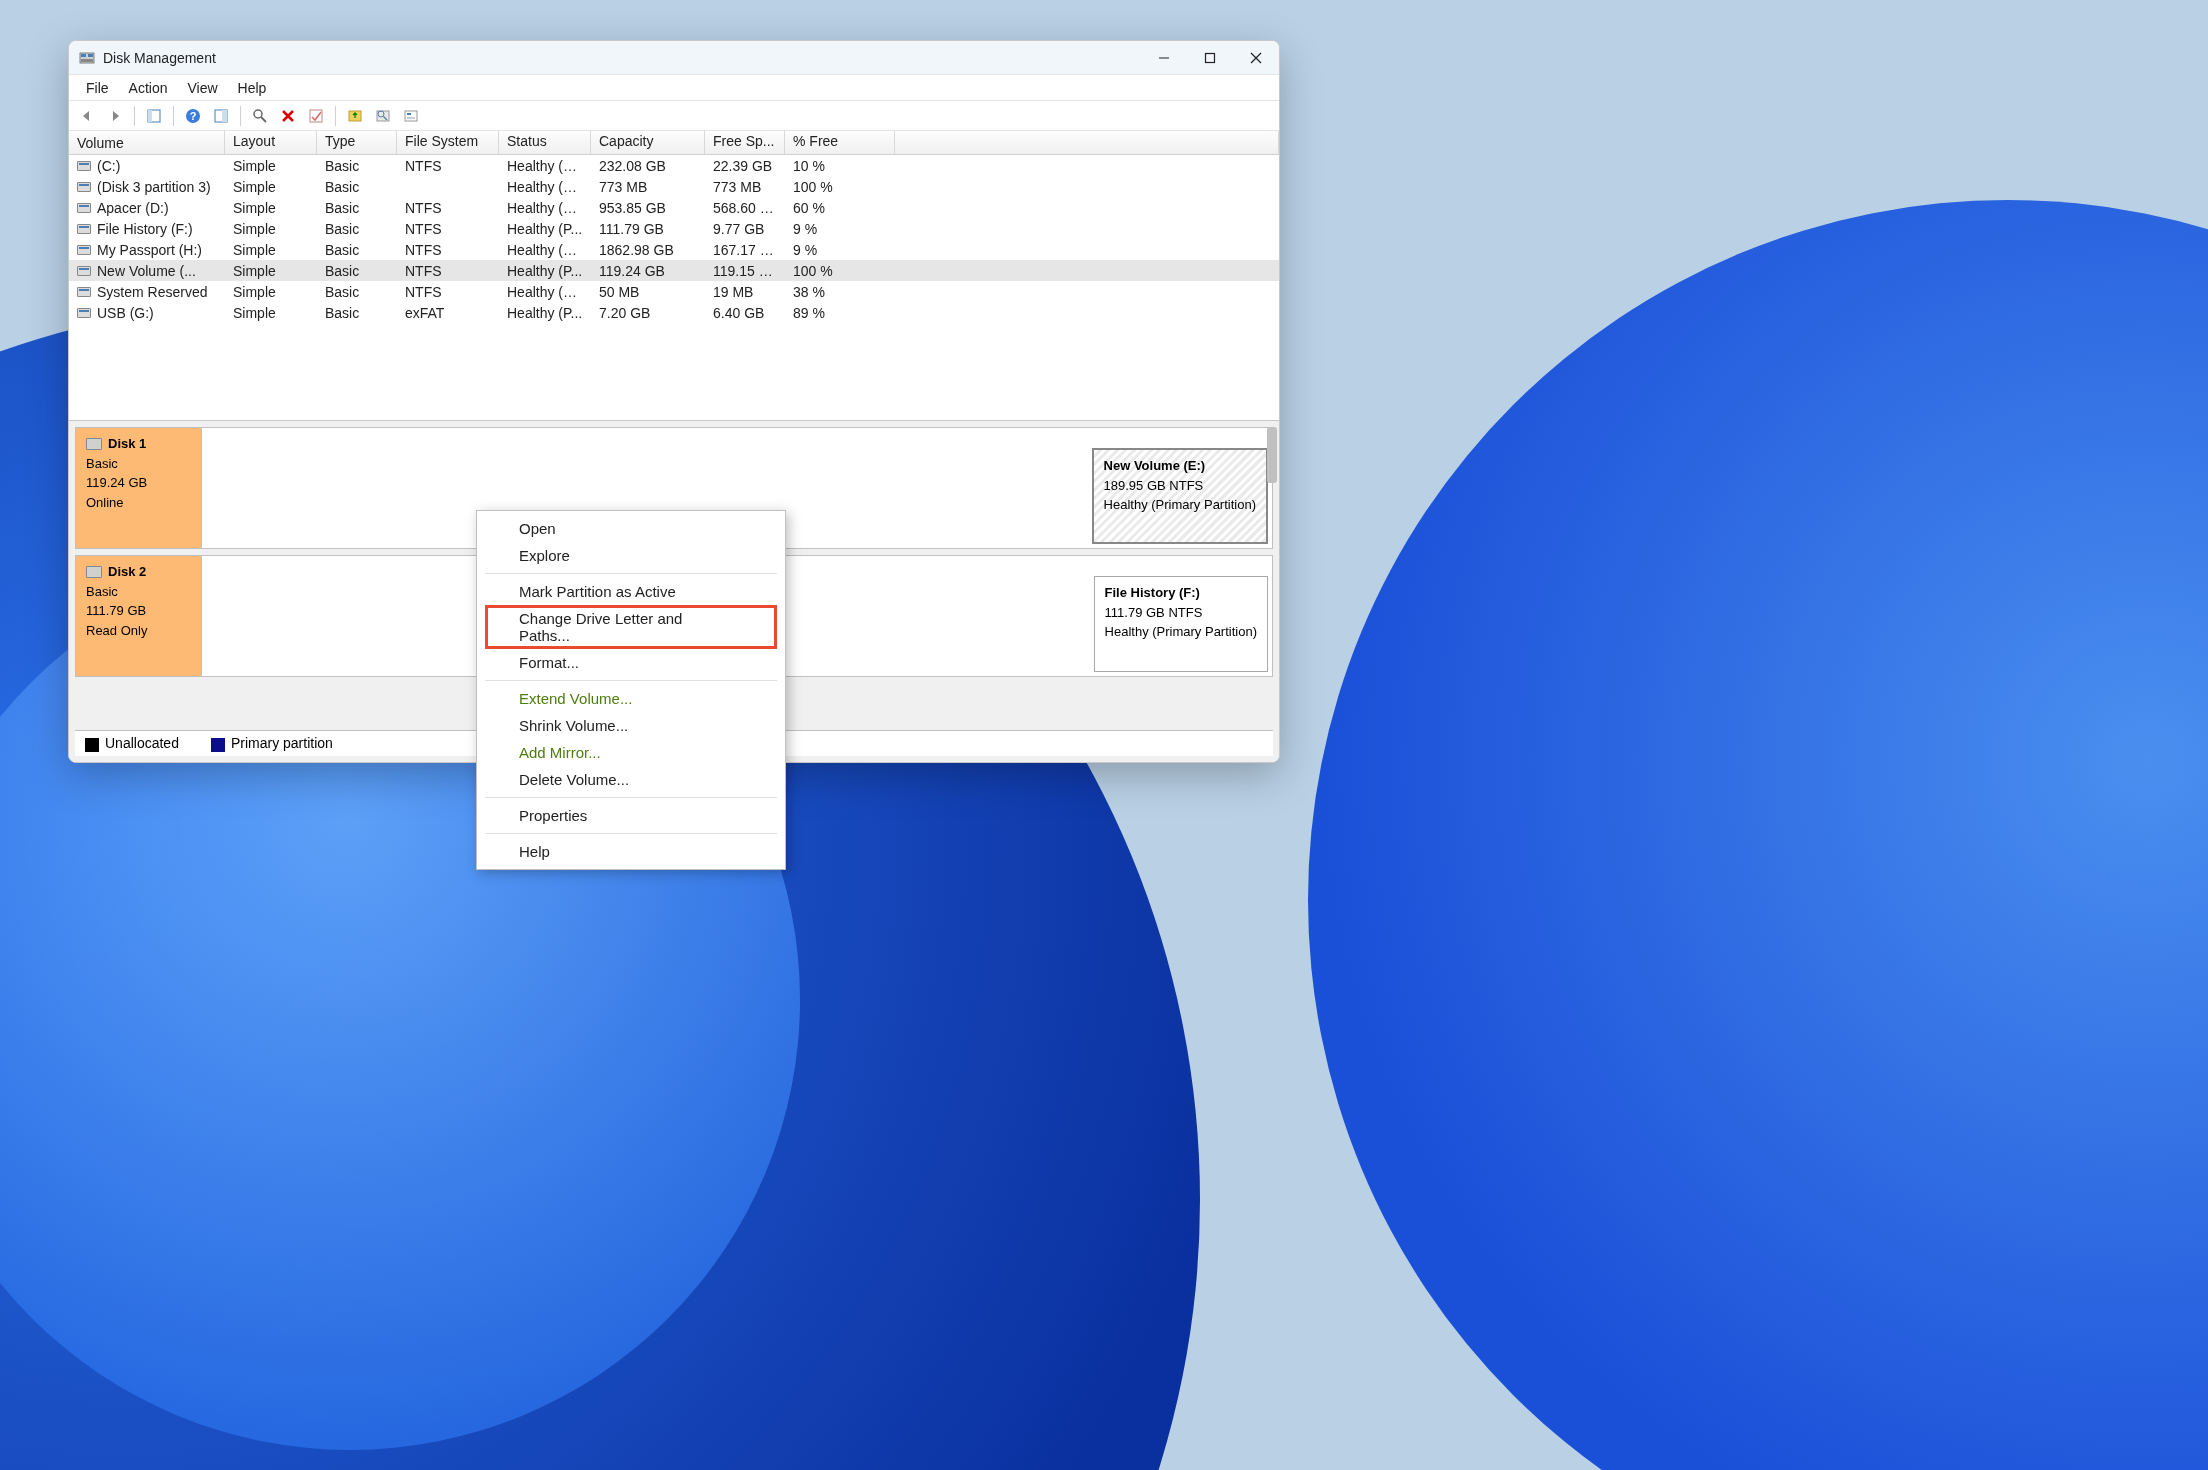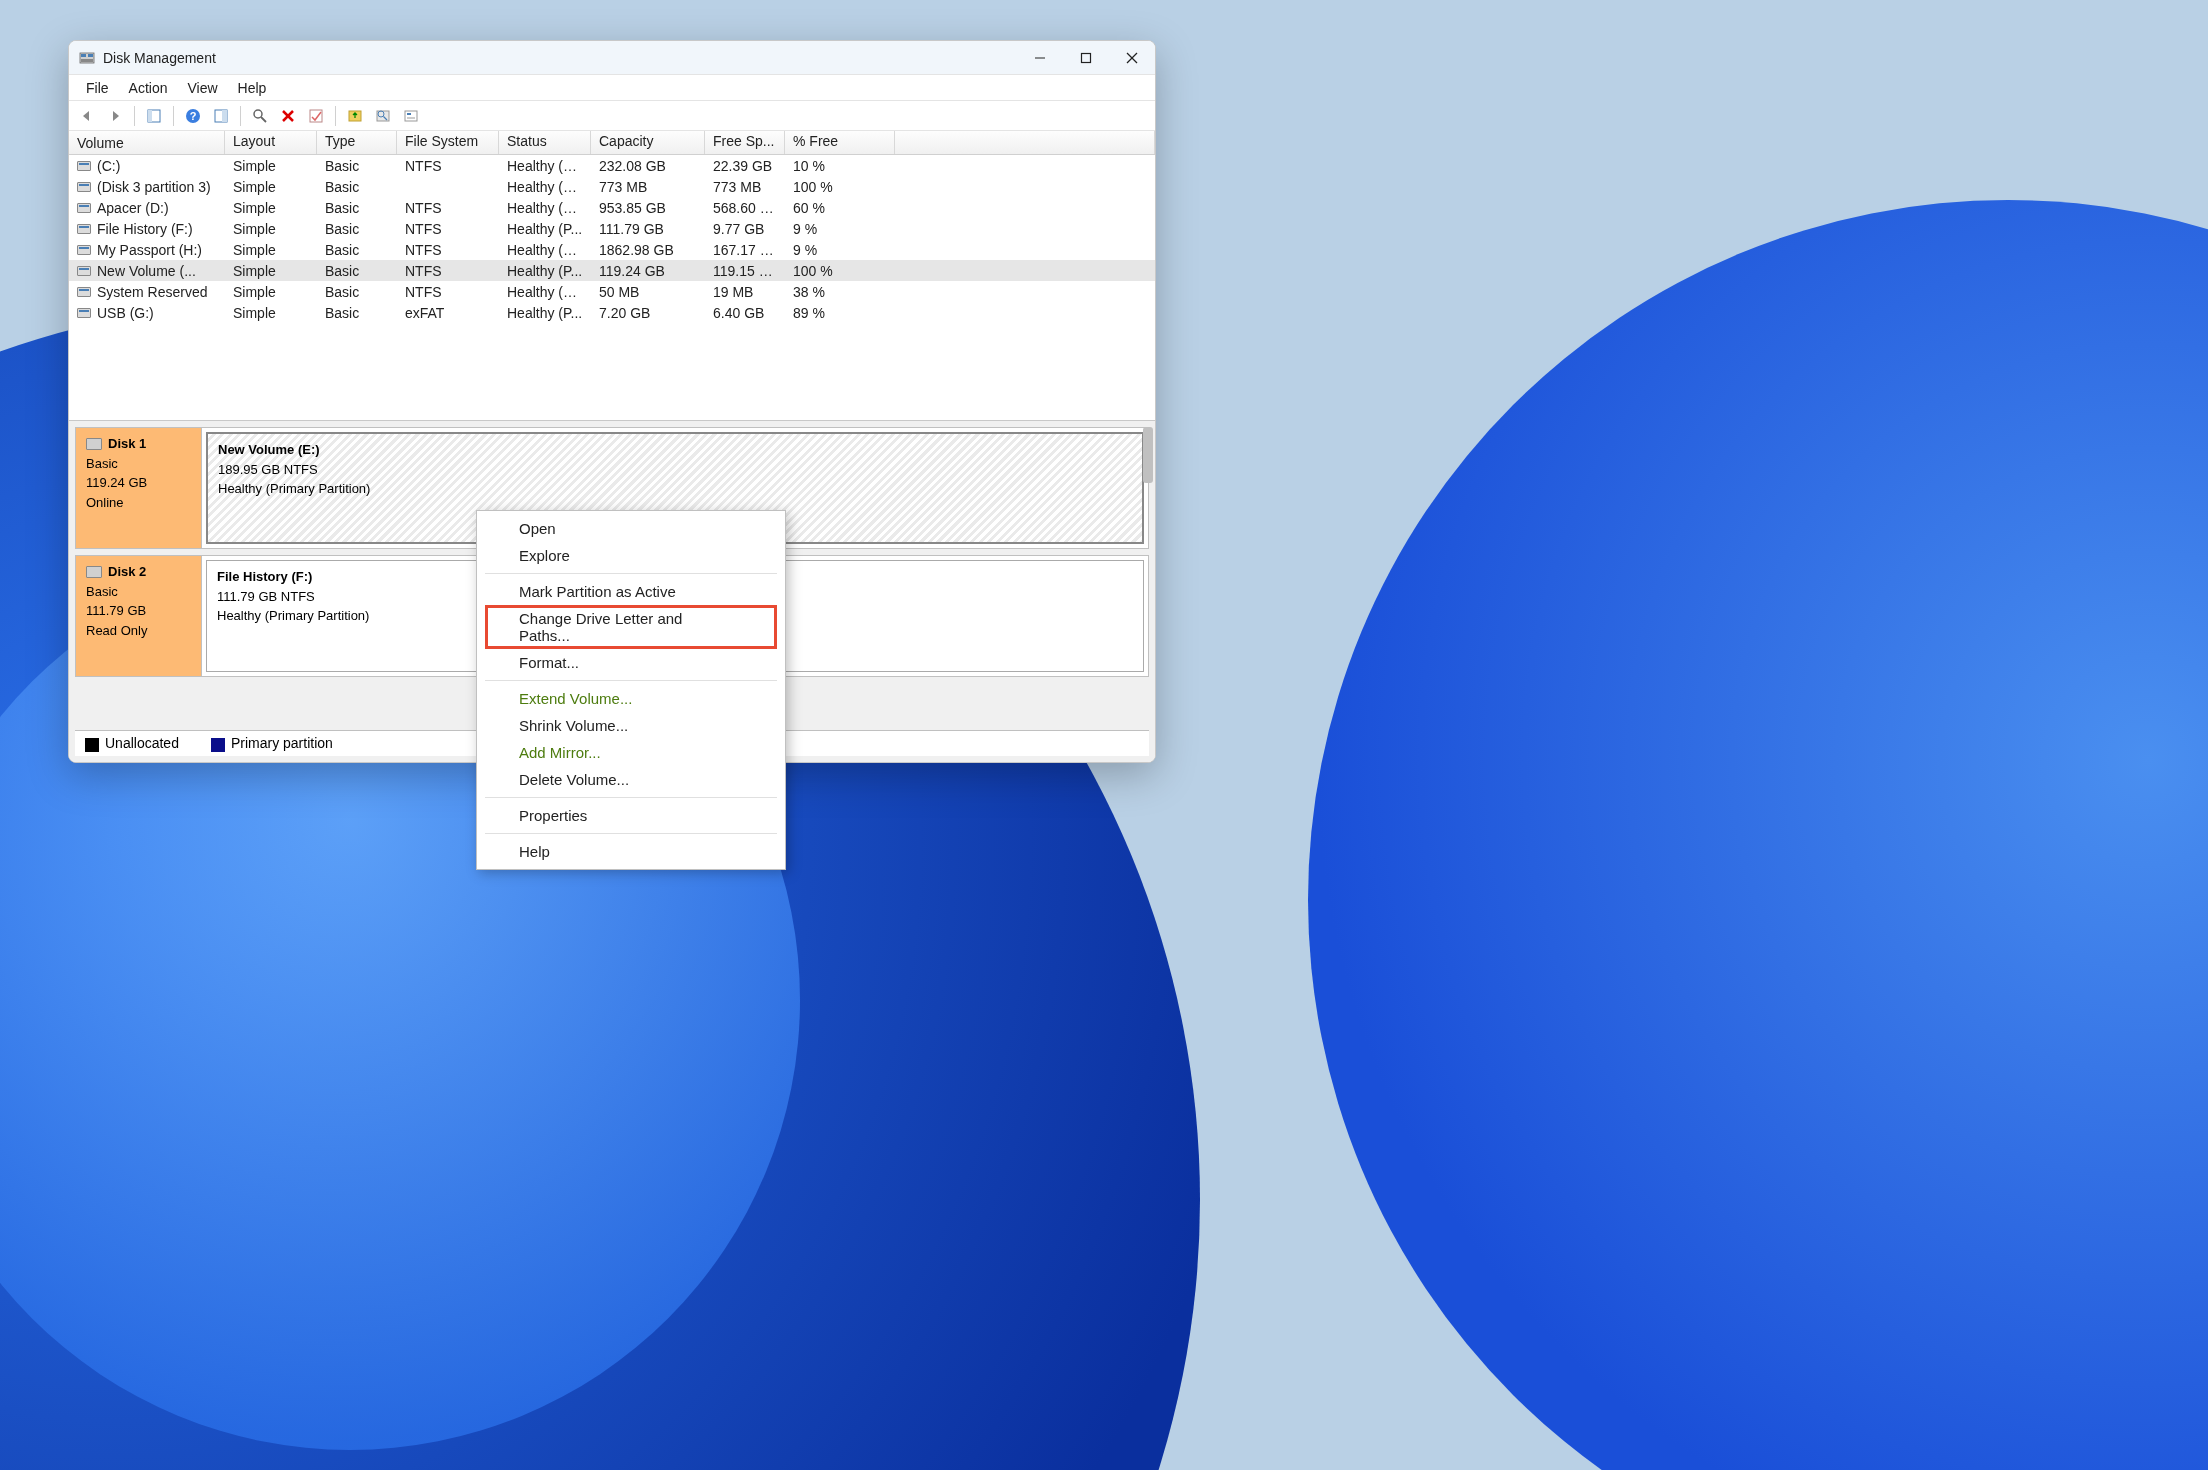--- a/index.html
+++ b/index.html
@@ -22,21 +22,21 @@
     border-radius: 50%;
     background: radial-gradient(circle at 30% 30%, rgba(255,255,255,0.4), rgba(10,47,158,0.1));
   }
   .wallpaper .a1 { width: 1800px; height: 1800px; left: -600px; top: 300px; background: radial-gradient(circle at 40% 30%, #2a6fe8 0%, #0a2f9e 70%); }
   .wallpaper .a2 { width: 1400px; height: 1400px; right: -500px; top: 200px; background: radial-gradient(circle at 60% 40%, #4a8ff0 0%, #1a4fd8 70%); }
   .wallpaper .a3 { width: 900px;  height: 900px;  left: -100px; top: 550px; background: radial-gradient(circle at 50% 30%, #6aafff 0%, #2a6fe8 80%); opacity: 0.8; }
 
   .window {
     position: absolute;
     left: 68px; top: 40px;
-    width: 1088px; height: 723px;
+    width: 1212px; height: 723px;
     background: #ffffff;
     border: 1px solid #c8c8c8;
     border-radius: 8px;
     box-shadow: 0 12px 40px rgba(0,0,0,0.25);
     display: flex; flex-direction: column;
     overflow: hidden;
     z-index: 5;
   }
 
   
@@ -167,21 +167,21 @@
   .disk-label {
     width: 126px;
     background: #fdba74;
     border-right: 1px solid #c0c0c0;
     padding: 6px 10px;
     font-size: 13px;
     line-height: 1.5;
   }
   .disk-label .dname { font-weight: 600; display: flex; align-items: center; gap: 6px; }
   .disk-label .dname .dicn { width: 16px; height: 12px; background: #d0d0d0; border: 1px solid #888; border-radius: 1px; }
-  .disk-parts { flex: 1; display: flex; flex-direction: row; }
+  .disk-parts { flex: 1; display: flex; flex-direction: column; align-items: flex-end; }
   .disk-topbar { height: 16px; background: #0a0e8a; }
   .disk-part {
     flex: 1;
     border: 1px solid #aaa;
     margin: 4px;
     padding: 6px 10px;
     font-size: 13px;
     line-height: 1.5;
     position: relative;
   }

